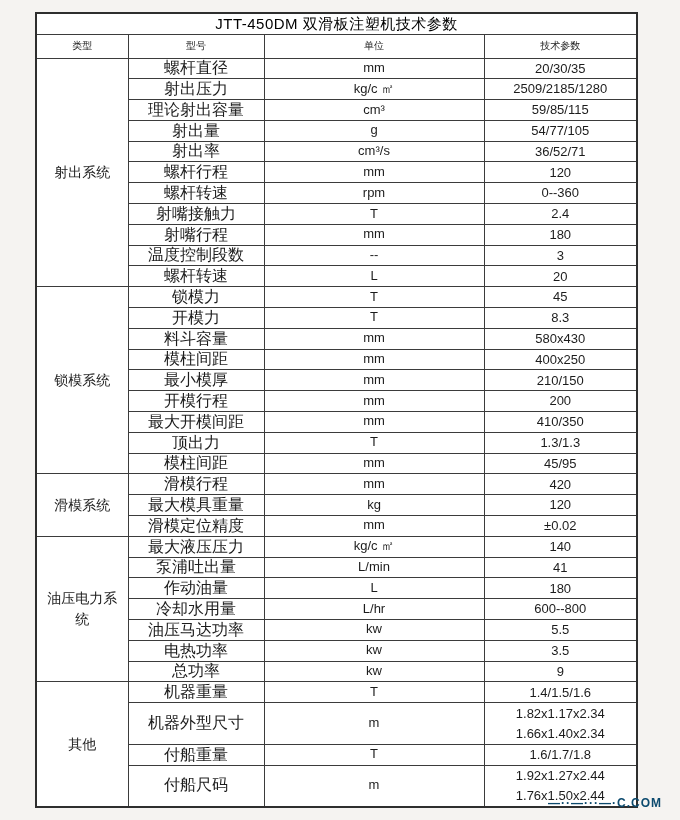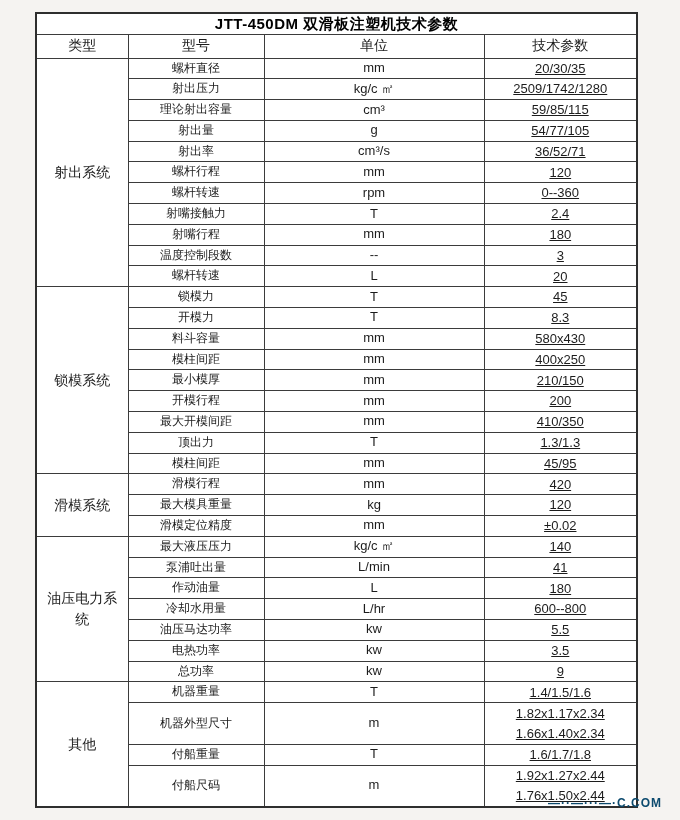--- a/index.html
+++ b/index.html
@@ -32,57 +32,56 @@
     padding: 0 2px;
     font-size: 13.5px;
     line-height: 1.15;
     overflow: hidden;
   }
   tr.title-row {
     height: 21px;
   }
   td.title-cell {
     font-family: "Liberation Sans", "DejaVu Sans", sans-serif;
-    font-weight: bold;
+    font-weight: normal;
     font-size: 15px;
     color: #000000;
     letter-spacing: 0.5px;
     margin-left: 14px;
   }
   tr.header-row {
     height: 24px;
   }
   tr.header-row td {
-    font-size: 14px;
+    font-size: 10px;
     text-align: center;
   }
   tbody tr.data-row {
     height: 20.8px;
   }
   tbody tr.data-row.tall {
     height: 41.6px;
   }
   td.group-cell {
     font-size: 14px;
     padding: 0 4px;
     white-space: pre-line;
     line-height: 1.5;
   }
   td.cell-name {
-    font-size: 12px;
+    font-size: 16px;
   }
   td.cell-unit,
   td.cell-value {
     font-family: "Liberation Sans", "DejaVu Sans", sans-serif;
     font-size: 13px;
   }
   td.cell-value {
     white-space: pre-line;
     line-height: 1.5;
-    text-decoration: underline;
   }
   .watermark {
     position: absolute;
     left: 548px;
     top: 796px;
     width: 132px;
     font-family: "Liberation Sans", "DejaVu Sans", sans-serif;
     font-size: 12px;
     font-weight: bold;
     color: #0c4a6e;
@@ -114,21 +113,21 @@
   <tbody>
       <tr class="data-row">
         <td class="group-cell" rowspan="11">射出系统</td>
         <td class="cell-name">螺杆直径</td>
         <td class="cell-unit">mm</td>
         <td class="cell-value">20/30/35</td>
       </tr>
       <tr class="data-row">
         <td class="cell-name">射出压力</td>
         <td class="cell-unit">kg/c ㎡</td>
-        <td class="cell-value">2509/1742/1280</td>
+        <td class="cell-value">2509/2185/1280</td>
       </tr>
       <tr class="data-row">
         <td class="cell-name">理论射出容量</td>
         <td class="cell-unit">cm³</td>
         <td class="cell-value">59/85/115</td>
       </tr>
       <tr class="data-row">
         <td class="cell-name">射出量</td>
         <td class="cell-unit">g</td>
         <td class="cell-value">54/77/105</td>

